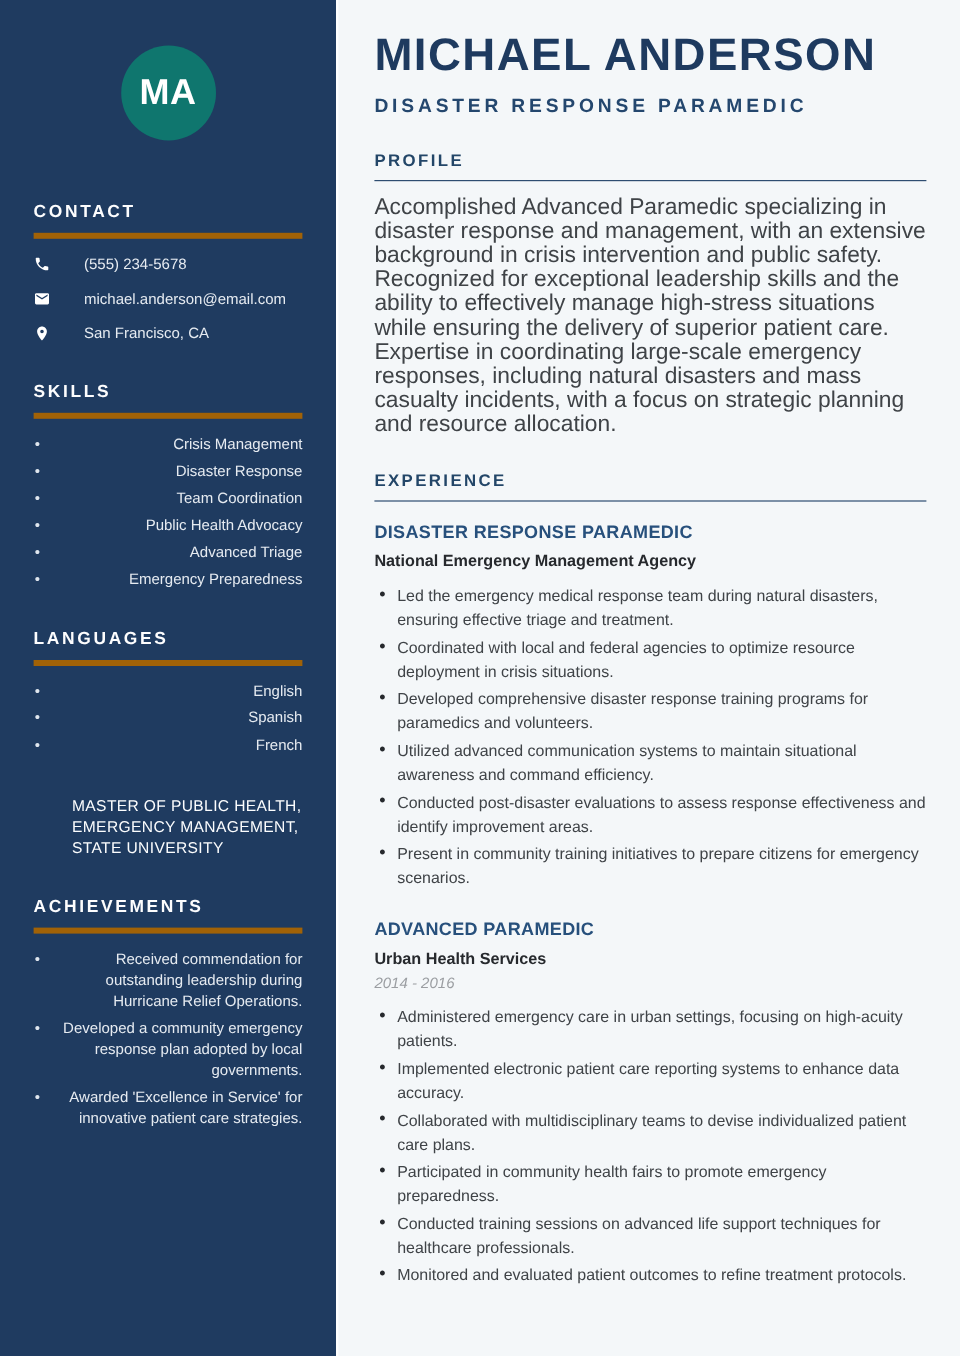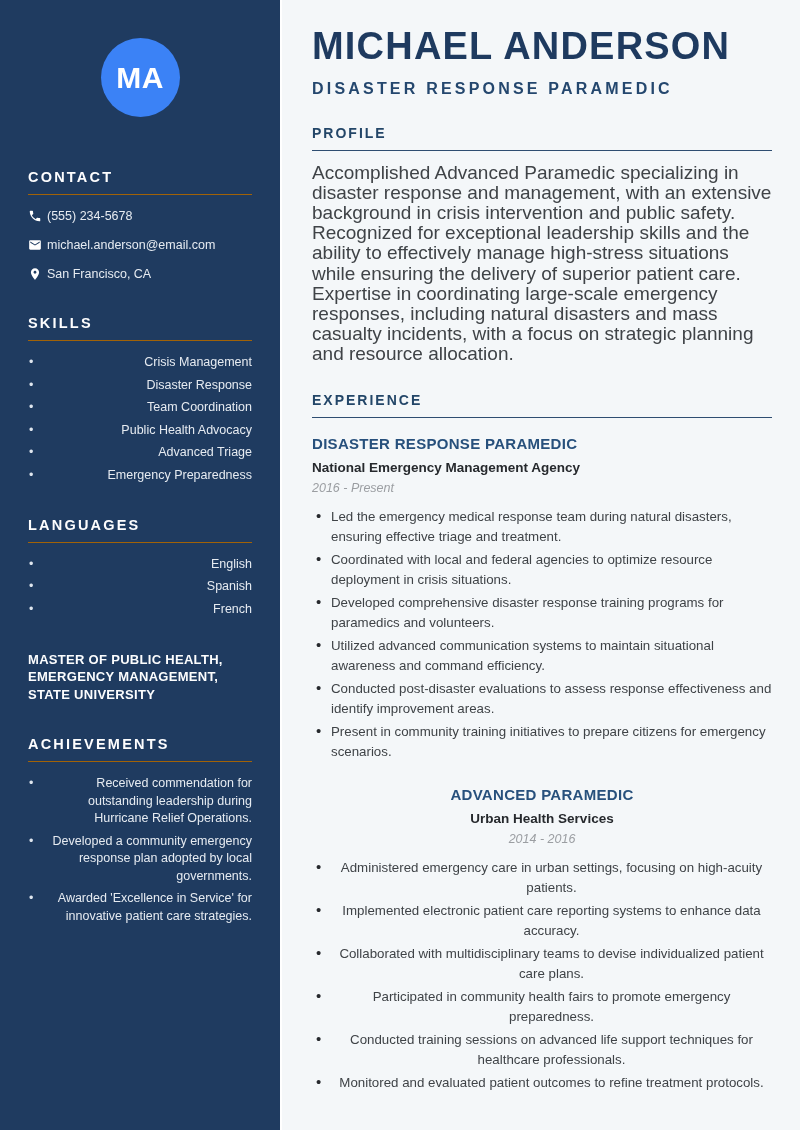--- a/index.html
+++ b/index.html
@@ -16,42 +16,42 @@
     width: 280px;
     min-width: 280px;
     height: 1130px;
     background: #1f3b60;
     color: #e6ebf1;
     padding: 38px 28px 0 28px;
   }
   .avatar {
     width: 79px; height: 79px;
     border-radius: 50%;
-    background: #3b82f6;
+    background: #0f766e;
     color: #ffffff;
     font-size: 30px;
     font-weight: bold;
     letter-spacing: 0.5px;
     display: flex; align-items: center; justify-content: center;
     margin: 0 auto;
   }
   .side-section { margin-top: 33px; }
   .side-section.first { margin-top: 52px; }
   .side-heading {
     font-size: 14.5px;
     font-weight: bold;
     letter-spacing: 2.2px;
     color: #fdfdfe;
     padding-bottom: 9px;
-    border-bottom: 1px solid #a16207;
+    border-bottom: 5px solid #a16207;
     margin-bottom: 13px;
   }
   .contact-item {
     display: flex; align-items: center;
-    gap: 5px;
+    gap: 28px;
     margin-bottom: 13px;
     font-size: 12.5px;
     line-height: 16px;
   }
   .cicon { width: 14px; height: 14px; display: inline-flex; flex: none; }
   .cicon svg { width: 14px; height: 14px; fill: #ffffff; }
   ul.blist { list-style: none; text-align: right; }
   ul.blist li {
     position: relative;
     padding-left: 14px;
@@ -61,25 +61,26 @@
   }
   ul.blist li::before {
     content: "\2022";
     position: absolute;
     left: 1px; top: 0;
     color: #dfe6ee;
   }
   ul.blist.multiline li { line-height: 17.5px; margin-bottom: 5px; }
   .edu-text {
     font-size: 13px;
-    font-weight: bold;
+    font-weight: normal;
     color: #fcfdfe;
     line-height: 17.5px;
     letter-spacing: 0.3px;
     margin-top: 2px;
+    margin-left: 32px;
   }
 
   
   .main {
     flex: 1;
     height: 1130px;
     background: #f4f7f9;
     border-left: 2px solid #ffffff;
     padding: 24px 28px 0 30px;
   }
@@ -106,21 +107,21 @@
     padding-bottom: 9px;
     border-bottom: 1.5px solid #2e4d71;
   }
   .profile-text {
     margin-top: 12px;
     font-size: 19px;
     line-height: 20.2px;
     color: #3f4347;
   }
   .job { margin-top: 17px; }
-  .job + .job { margin-top: 24px; text-align: center; }
+  .job + .job { margin-top: 24px; }
   .job-title {
     font-size: 15px;
     font-weight: bold;
     letter-spacing: 0.3px;
     color: #27507c;
   }
   .job-company {
     margin-top: 8px;
     font-size: 13.5px;
     font-weight: bold;
@@ -228,21 +229,20 @@
   <div class="person-title">DISASTER RESPONSE PARAMEDIC</div>
 
   <h2 class="main-heading">PROFILE</h2>
   <p class="profile-text">Accomplished Advanced Paramedic specializing in disaster response and management, with an extensive background in crisis intervention and public safety. Recognized for exceptional leadership skills and the ability to effectively manage high-stress situations while ensuring the delivery of superior patient care. Expertise in coordinating large-scale emergency responses, including natural disasters and mass casualty incidents, with a focus on strategic planning and resource allocation.</p>
 
   <h2 class="main-heading">EXPERIENCE</h2>
 
   <div class="job">
     <h3 class="job-title">DISASTER RESPONSE PARAMEDIC</h3>
     <div class="job-company">National Emergency Management Agency</div>
-    <div class="job-dates">2016 - Present</div>
     <ul class="job-bullets">
       <li>Led the emergency medical response team during natural disasters, ensuring effective triage and treatment.</li>
       <li>Coordinated with local and federal agencies to optimize resource deployment in crisis situations.</li>
       <li>Developed comprehensive disaster response training programs for paramedics and volunteers.</li>
       <li>Utilized advanced communication systems to maintain situational awareness and command efficiency.</li>
       <li>Conducted post-disaster evaluations to assess response effectiveness and identify improvement areas.</li>
       <li>Present in community training initiatives to prepare citizens for emergency scenarios.</li>
     </ul>
   </div>
 

